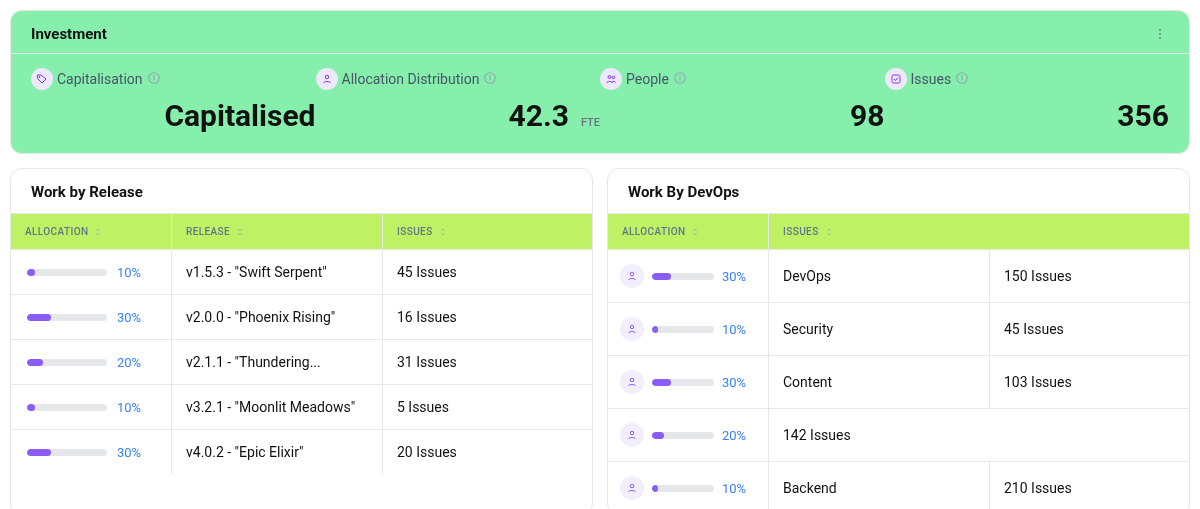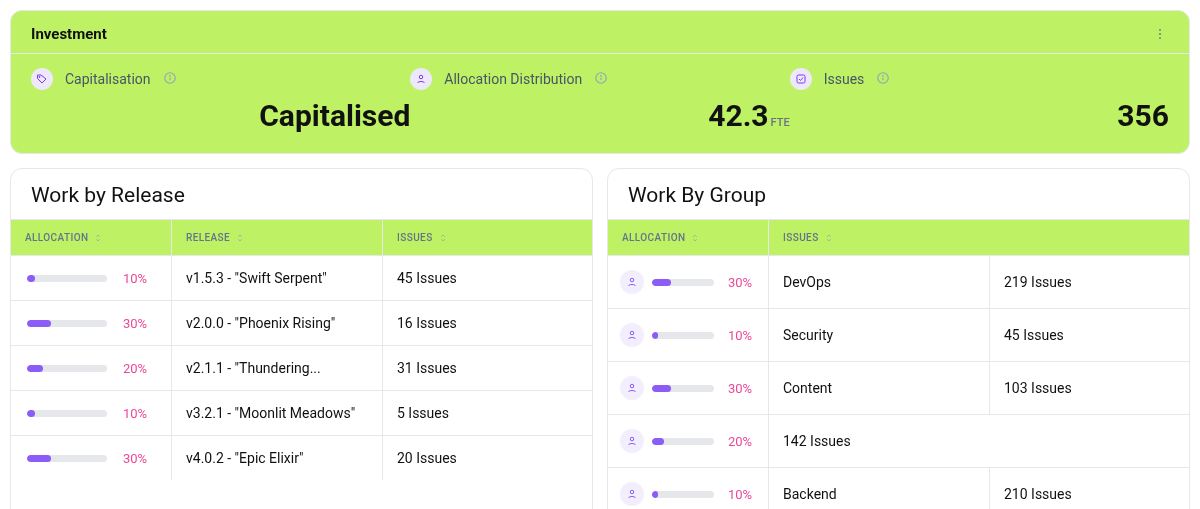--- a/index.html
+++ b/index.html
@@ -6,21 +6,21 @@
 body {
   font-family: -apple-system, BlinkMacSystemFont, "Segoe UI", Roboto, sans-serif;
   background: #fff;
   padding: 10px;
   color: #111;
   font-size: 14px;
 }
 .card {
   border: 1px solid #e5e7eb;
   border-radius: 12px;
-  background: #bef264;
+  background: #86efac;
 }
 .investment-card { margin-bottom: 14px; }
 .card-header {
   display: flex;
   justify-content: space-between;
   align-items: center;
   padding: 14px 20px 10px 20px;
 }
 .card-title { font-size: 15px; font-weight: 700; color: #111; }
 .more-icon { width: 18px; height: 18px; color: #64748b; cursor: pointer; display:flex; align-items:center; justify-content:center;}
@@ -28,52 +28,52 @@
 .stats-row {
   display: flex;
   padding: 14px 20px 20px 20px;
 }
 .stat {
   flex: 1;
 }
 .stat-header {
   display: flex;
   align-items: center;
-  gap: 12px;
+  gap: 4px;
   margin-bottom: 8px;
 }
 .stat-icon-circle {
   width: 22px; height: 22px;
   border-radius: 50%;
   background: #eee8fb;
   display: flex; align-items: center; justify-content: center;
 }
 .stat-icon-circle svg { width: 12px; height: 12px; color: #7c3aed; }
 .stat-label { font-size: 14px; color: #475569; }
 .info-icon { width: 14px; height: 14px; color: #94a3b8; }
 .stat-value {
   font-size: 30px;
   font-weight: 700;
   color: #111;
   padding-left: 30px;
   text-align: right;
 }
-.stat-unit { font-size: 11px; color: #6b7280; font-weight: 500; margin-left: 2px; }
+.stat-unit { font-size: 11px; color: #6b7280; font-weight: 500; margin-left: 12px; }
 
 .grid {
   display: flex;
   gap: 14px;
 }
 .panel {
   flex: 1;
   border: 1px solid #e5e7eb;
   border-radius: 12px;
   overflow: hidden;
 }
-.panel-title { padding: 14px 20px 12px 20px; font-size: 21px; font-weight: 400; }
+.panel-title { padding: 14px 20px 12px 20px; font-size: 15px; font-weight: 700; }
 .table-head {
   display: flex;
   background: #bef264;
   border-top: 1px solid #e5e7eb;
   border-bottom: 1px solid #e5e7eb;
   padding: 0;
 }
 .th {
   font-size: 10px;
   text-transform: uppercase;
@@ -124,21 +124,21 @@
   border-radius: 999px;
   overflow: hidden;
   position: relative;
   flex-shrink: 0;
 }
 .bar-fill {
   height: 100%;
   background: #8b5cf6;
   border-radius: 999px;
 }
-.pct { font-size: 13px; color: #ec4899; min-width: 36px; text-align: center; }
+.pct { font-size: 13px; color: #3b82f6; min-width: 36px; text-align: left; }
 .grp .bar-track { width: 62px; }
 .panel.grp .row .col-alloc { padding-left: 12px; }
 .panel.rel .row .col-alloc { padding-left: 16px; }
 </style>
 </head>
 <body>
 
 <div class="card investment-card">
   <div class="card-header">
     <div class="card-title">Investment</div>
@@ -188,20 +188,41 @@
               <line x1="12" y1="11" x2="12" y2="16"></line>
               <circle cx="12" cy="8" r="0.5" fill="currentColor"></circle>
             </svg>
         </span>
       </div>
       <div class="stat-value">
         <span>42.3</span><span class="stat-unit">FTE</span>
       </div>
     </div>
 
+    <div class="stat">
+      <div class="stat-header">
+        <span class="stat-icon-circle">
+          <svg viewBox="0 0 24 24" fill="none" stroke="currentColor" stroke-width="2">
+              <circle cx="9" cy="8" r="3"></circle>
+              <circle cx="17" cy="9" r="2.4"></circle>
+              <path d="M3 20c1-4 11-4 12 0"></path>
+              <path d="M14 19c0-3 7-3 7 0"></path>
+            </svg>
+        </span>
+        <span class="stat-label">People</span>
+        <span>
+          <svg class="info-icon" viewBox="0 0 24 24" fill="none" stroke="currentColor" stroke-width="2">
+              <circle cx="12" cy="12" r="9"></circle>
+              <line x1="12" y1="11" x2="12" y2="16"></line>
+              <circle cx="12" cy="8" r="0.5" fill="currentColor"></circle>
+            </svg>
+        </span>
+      </div>
+      <div class="stat-value">98</div>
+    </div>
 
     <div class="stat">
       <div class="stat-header">
         <span class="stat-icon-circle">
           <svg viewBox="0 0 24 24" fill="none" stroke="currentColor" stroke-width="2">
               <rect x="4" y="4" width="16" height="16" rx="3"></rect>
               <path d="M8 12l3 3 5-6"></path>
             </svg>
         </span>
         <span class="stat-label">Issues</span>
@@ -304,21 +325,21 @@
               <span class="pct">30%</span>
             </div>
           </div>
           <div class="cell col-label">v4.0.2 - "Epic Elixir"</div>
           <div class="cell col-iss">20 Issues</div>
         </div>
       </div>
   </div>
 
   <div class="panel grp">
-    <div class="panel-title">Work By Group</div>
+    <div class="panel-title">Work By DevOps</div>
     <div class="table-head">
       <div class="th col-alloc">
         <span>Allocation</span>
         <svg class="sort-icon" viewBox="0 0 24 24" fill="none" stroke="currentColor" stroke-width="2">
             <path d="M8 9l4-4 4 4"></path>
             <path d="M8 15l4 4 4-4"></path>
           </svg>
       </div>
       <div class="th col-iss">
         <span>Issues</span>
@@ -338,21 +359,21 @@
                   <path d="M5 20c1-4 13-4 14 0"></path>
                 </svg>
               </span>
               <div class="bar-track">
                 <div class="bar-fill" style="width:30%"></div>
               </div>
               <span class="pct">30%</span>
             </div>
           </div>
           <div class="cell col-label">DevOps</div>
-          <div class="cell col-iss">219 Issues</div>
+          <div class="cell col-iss">150 Issues</div>
         </div>
         <div class="row">
           <div class="cell col-alloc">
             <div class="alloc-cell with-avatar">
               <span class="avatar">
                 <svg viewBox="0 0 24 24" fill="none" stroke="currentColor" stroke-width="2">
                   <circle cx="12" cy="8" r="3.5"></circle>
                   <path d="M5 20c1-4 13-4 14 0"></path>
                 </svg>
               </span>

